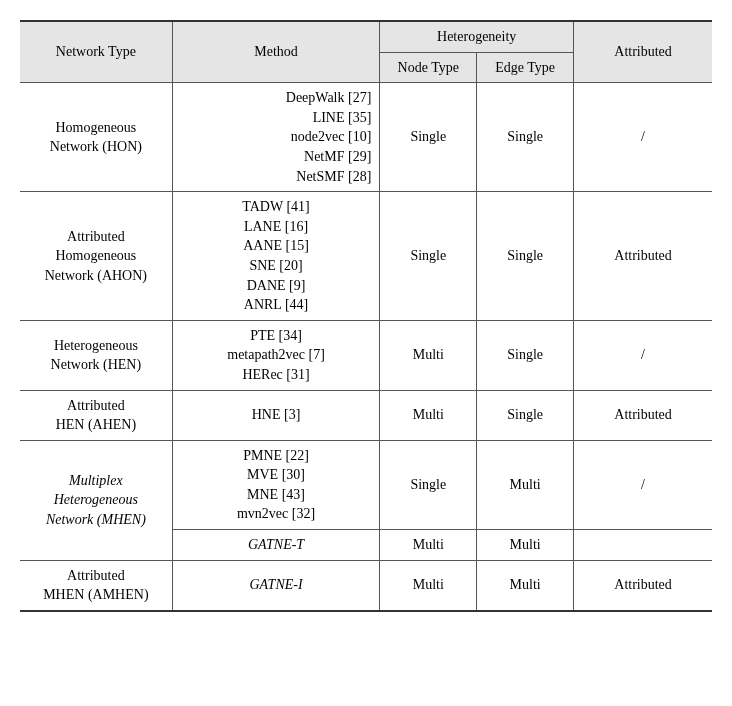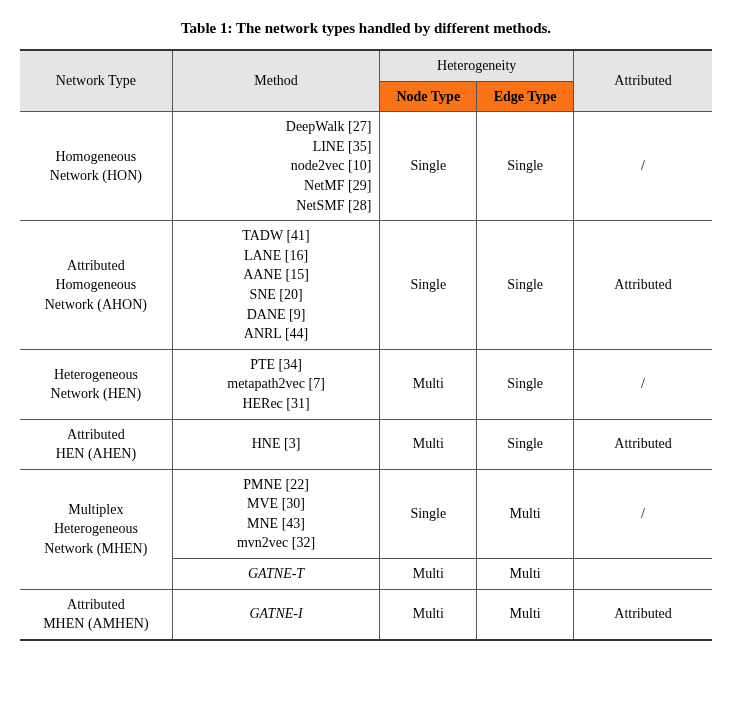--- a/index.html
+++ b/index.html
@@ -50,38 +50,37 @@
     }
     tbody tr:last-child td {
       border-bottom: none;
     }
     .header-main th {
       font-weight: normal;
       font-style: normal;
       background: #e5e5e5;
     }
     .header-sub th {
-      font-weight: bold;
-      background: #f97316;
+      font-weight: normal;
+      background: #e5e5e5;
     }
     .italic {
       font-style: italic;
       margin-left: 18px;
     }
     .col-network { width: 22%; }
     .col-method { width: 30%; margin-left: 44px; }
     .col-node { width: 14%; }
     .col-edge { width: 14%; }
     .col-attr { width: 20%; }
   </style>
 </head>
 <body>
 
 <div class="container">
-  <div class="table-title">Table 1:  The network types handled by different methods.</div>
   <table>
     <thead>
       <tr class="header-main">
         <th class="col-network" rowspan="2">Network Type</th>
         <th class="col-method" rowspan="2">Method</th>
         <th colspan="2">Heterogeneity</th>
         <th class="col-attr" rowspan="2">Attributed</th>
       </tr>
       <tr class="header-sub">
         <th class="col-node">Node Type</th>
@@ -132,21 +131,21 @@
       <tr>
         <td style="white-space: pre-line;">Attributed
 HEN (AHEN)</td>
         <td style="white-space: pre-line;">HNE [3]</td>
         <td>Multi</td>
         <td>Single</td>
         <td>Attributed</td>
       </tr>
 
       <tr>
-        <td rowspan="2" style="white-space: pre-line;">Multiplex
+        <td rowspan="2" style="white-space: pre-line; font-style: italic;">Multiplex
 Heterogeneous
 Network (MHEN)</td>
         <td style="white-space: pre-line;">PMNE [22]
 MVE [30]
 MNE [43]
 mvn2vec [32]</td>
         <td>Single</td>
         <td>Multi</td>
         <td>/</td>
       </tr>

